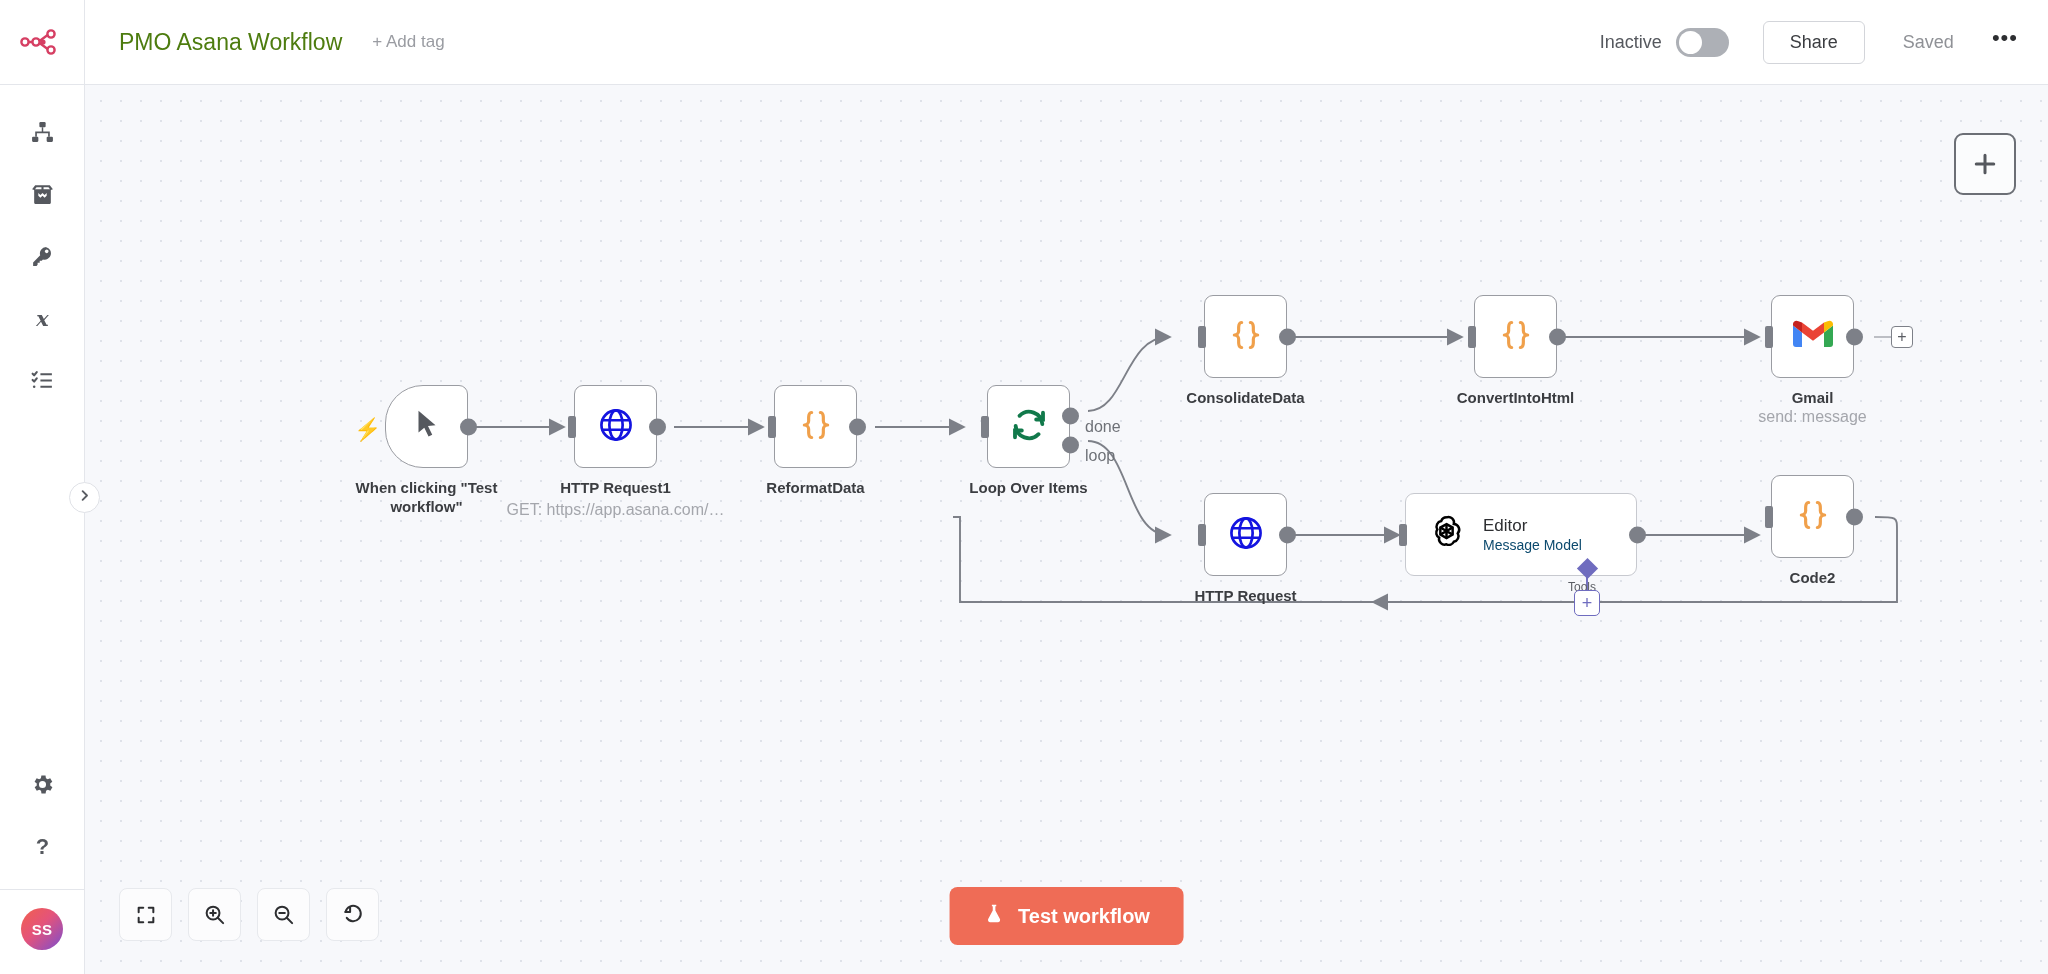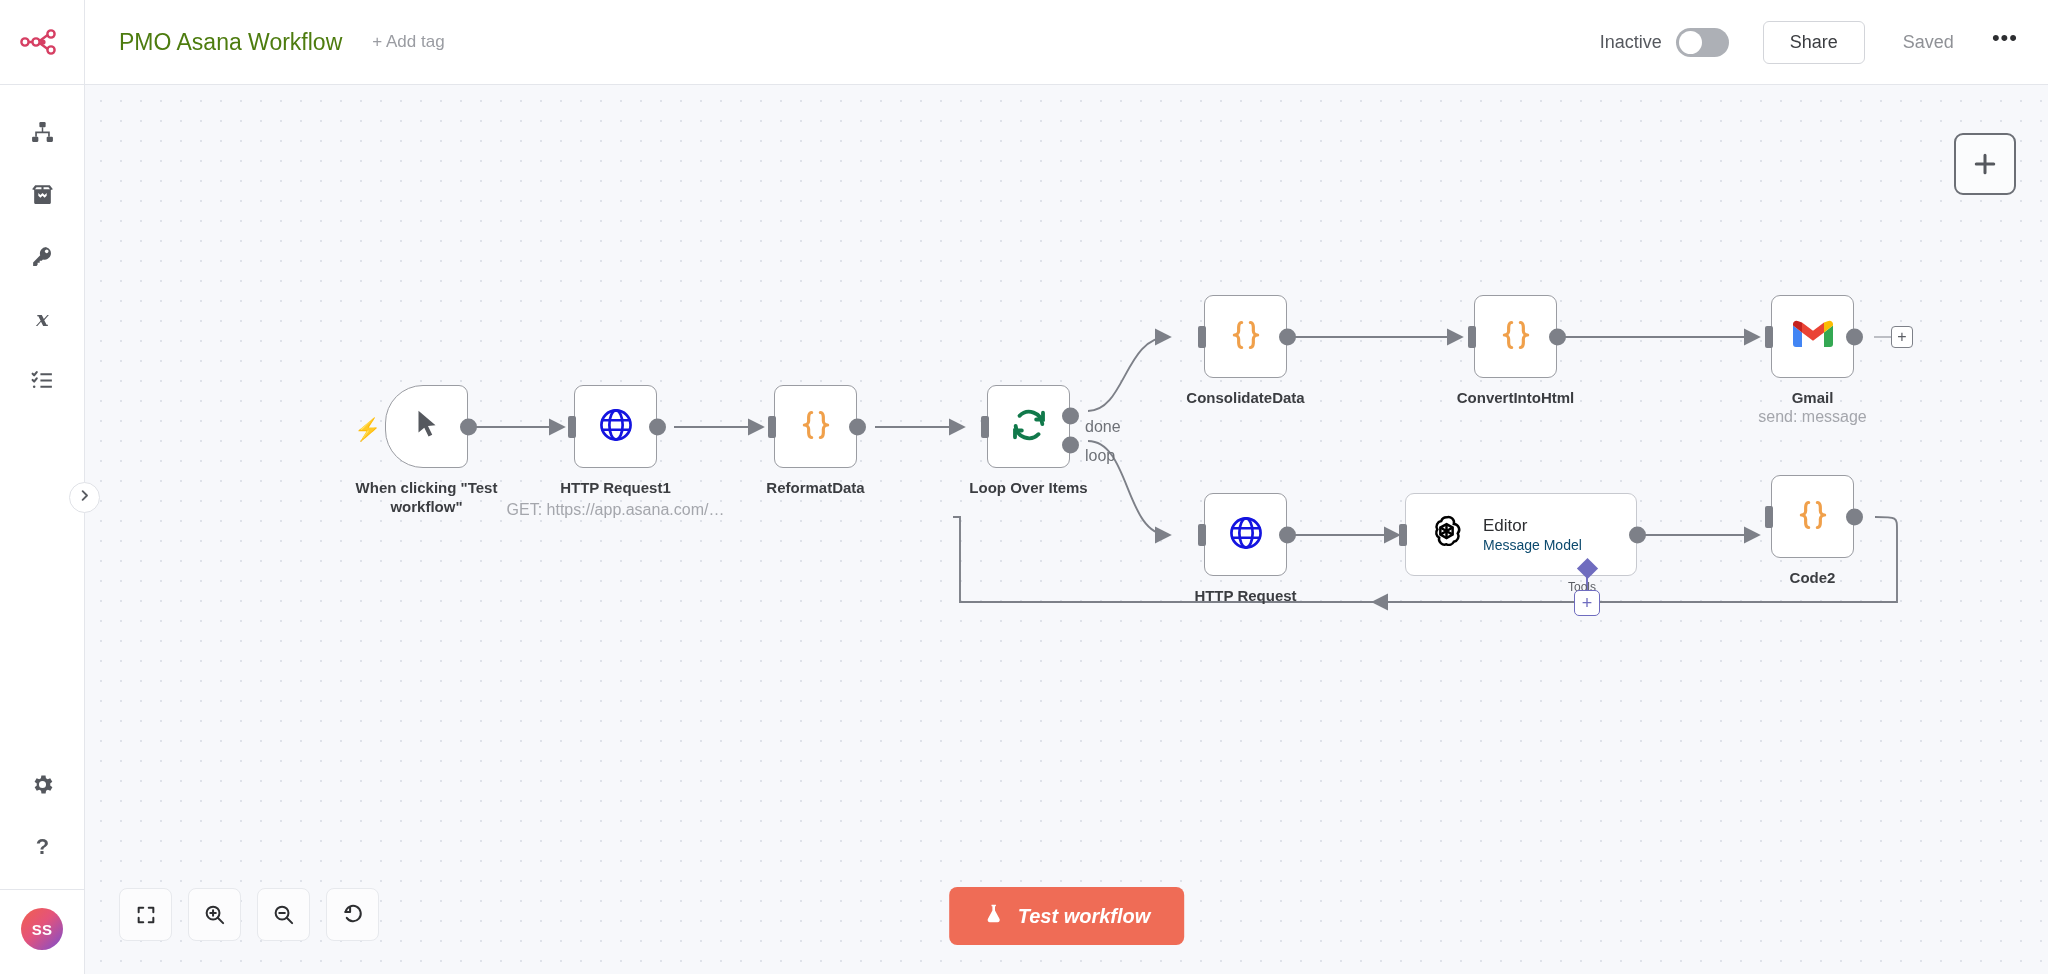--- a/index.html
+++ b/index.html
@@ -170,21 +170,20 @@
     border: 1px solid #e7e9ed; border-radius: 8px;
     display: flex; align-items: center; justify-content: center;
     cursor: pointer; color: #2d2e31;
   }
   .test-btn {
     position: absolute; left: 50%; transform: translateX(-50%); bottom: 29px;
     background: #ef6c56; color: #fff; border: none; border-radius: 8px;
     padding: 0 34px; height: 58px; font-size: 20px; font-weight: 600;
     display: flex; align-items: center; gap: 14px; cursor: pointer;
     font-family: "Liberation Sans", sans-serif;
-    font-style: italic;
   }
 </style>
 </head>
 <body>
 
 <div id="app">
 
   <div class="sidebar">
     <div class="sb-logo">
       <svg width="44" height="26" viewBox="0 0 44 26">

